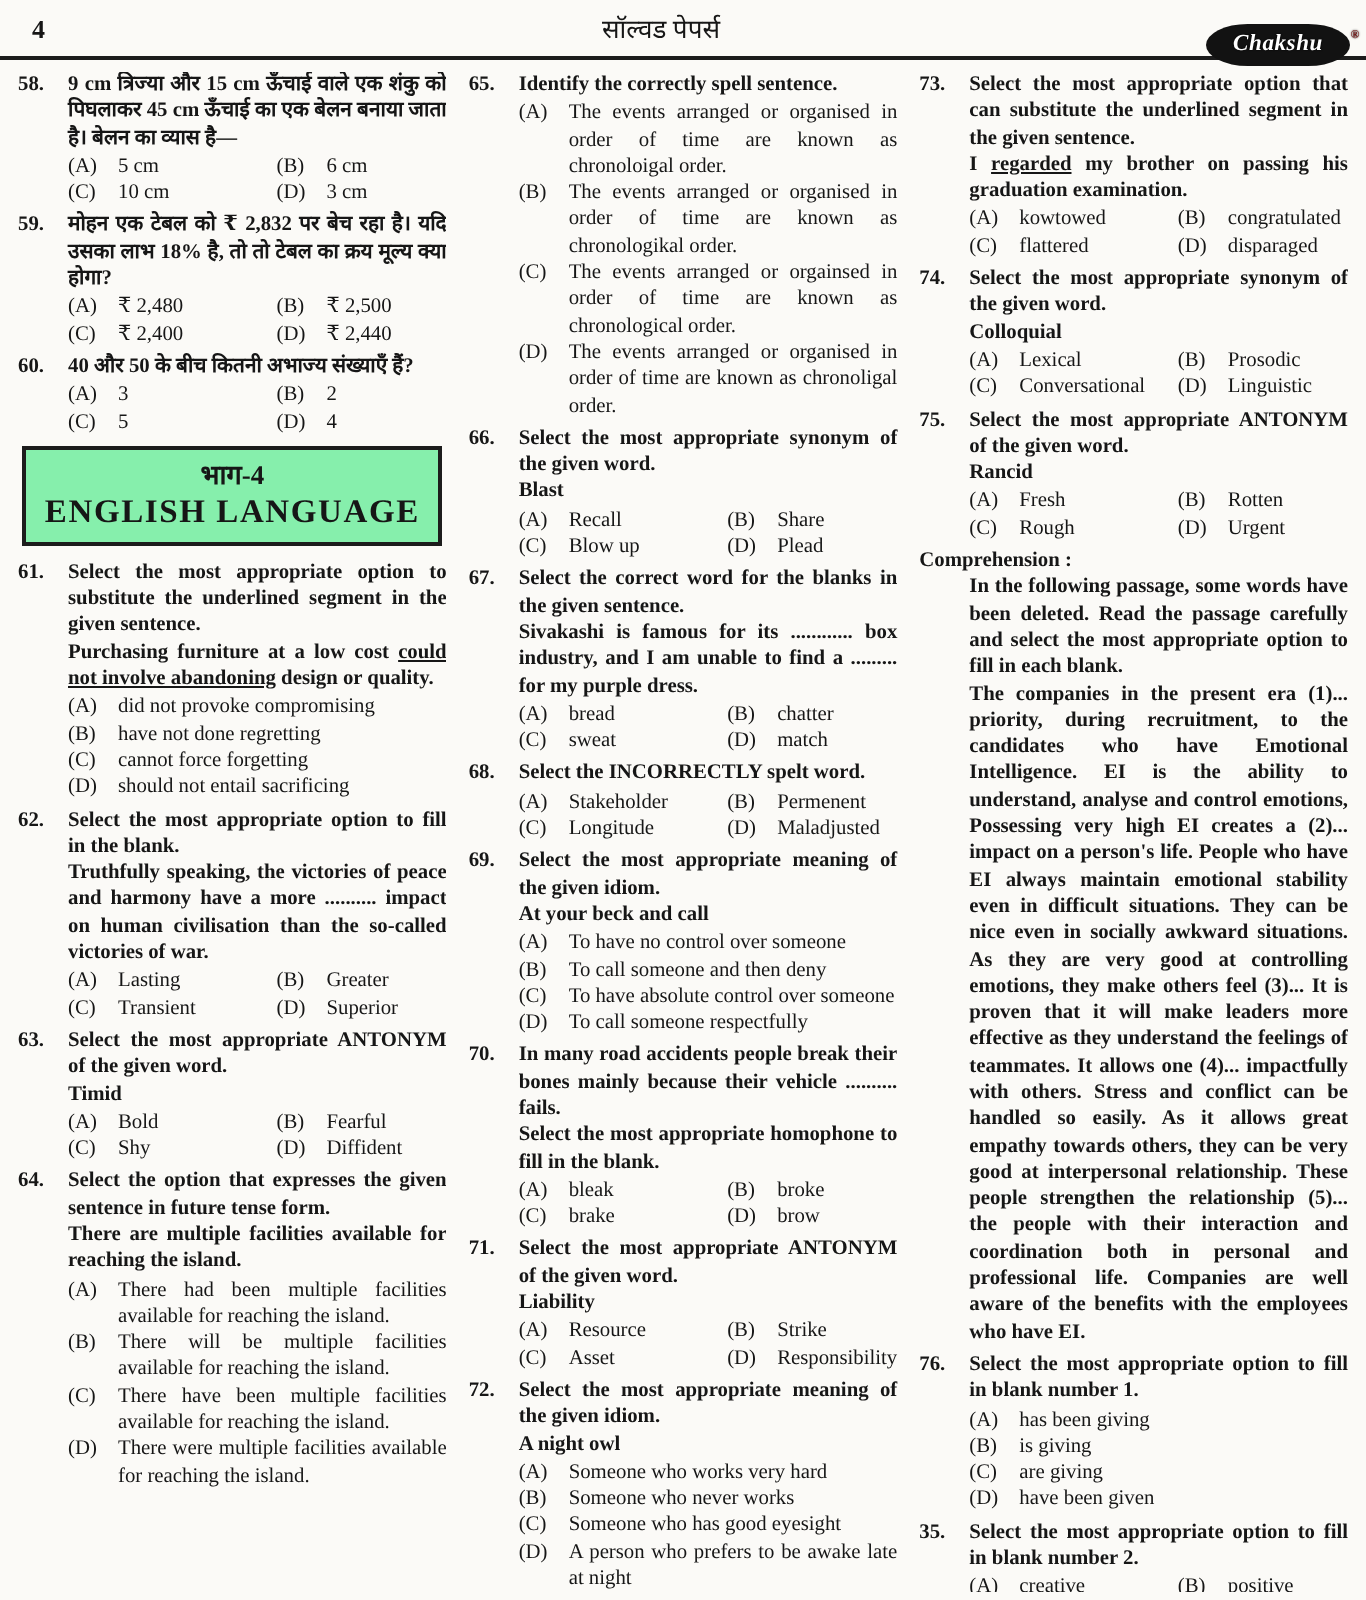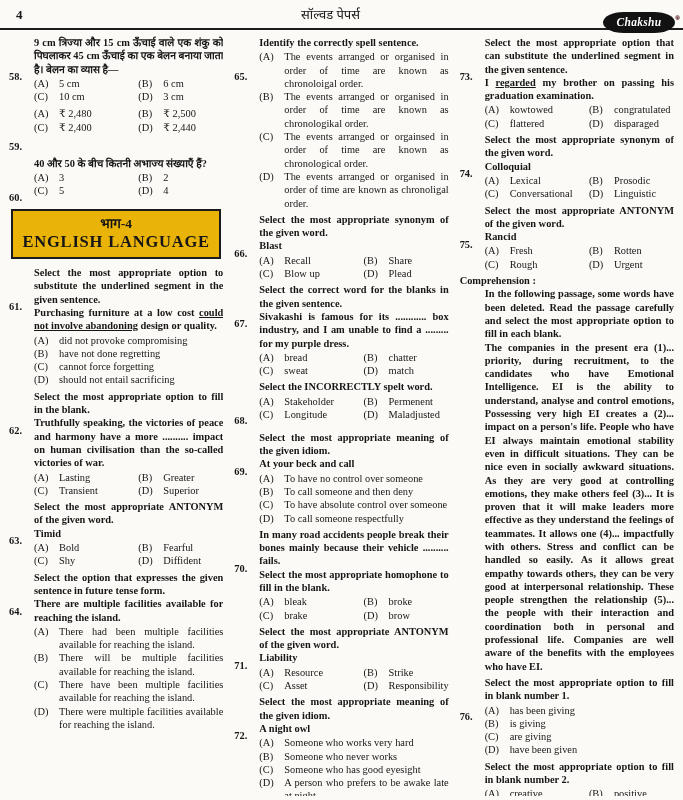--- a/index.html
+++ b/index.html
@@ -24,35 +24,35 @@
     font-size:11.5px;line-height:20px;width:72px;height:21px;text-align:center;
     border-radius:55% / 95%;letter-spacing:.3px;
     text-shadow:0 0 1px #000;position:relative;
   }
   .logo .reg{position:absolute;top:-4px;right:-5px;font-size:6px;color:#7a1010;font-style:normal;}
   
   .content{display:flex;gap:11px;padding:6px 9px 0 9px;box-sizing:border-box;}
   .col{flex:1;min-width:0;overflow:hidden;height:760px;}
   
   .q{display:flex;margin-bottom:3px;}
-  .qnum{flex:none;width:25px;font-weight:bold;margin-top:34px;}
+  .qnum{flex:none;width:25px;font-weight:bold;}
   .qbody{flex:1;min-width:0;}
   .stem{text-align:justify;}
   .b{font-weight:bold;}
   .u{text-decoration:underline;}
   .opts{margin-top:1px;}
   .opts.two{display:grid;grid-template-columns:54% 46%;column-gap:2px;}
   .opt{display:flex;}
   .olab{flex:none;width:25px;}
   .otxt{flex:1;min-width:0;}
   .opts.one .otxt{text-align:justify;}
   
   .secbox{
     border:2px solid #1c1c1c;text-align:center;margin:5px 2px 7px 2px;
-    padding:4px 2px 5px 2px;background:#eab308;
+    padding:4px 2px 5px 2px;background:#86efac;
   }
   .sec-hi{font-weight:bold;font-size:13.5px;line-height:17px;}
   .sec-en{font-weight:bold;font-size:16.5px;line-height:20px;letter-spacing:.8px;}
   
   .comp{margin-bottom:3px;}
   .clabel{font-weight:bold;}
   .cpara{margin-left:25px;text-align:justify;font-weight:bold;}
 </style>
 </head>
 <body>
@@ -87,20 +87,21 @@
               <div class="opt">
                 <span class="olab">(D)</span>
                 <span class="otxt">3 cm</span>
               </div>
             </div>
           </div>
         </div>
         <div class="q">
           <div class="qnum">59.</div>
           <div class="qbody">
+            <div class="stem b"><span>मोहन एक टेबल को ₹ 2,832 पर बेच रहा है। यदि उसका लाभ 18% है, तो तो टेबल का क्रय मूल्य क्या होगा?</span></div>
             <div class="opts two">
               <div class="opt">
                 <span class="olab">(A)</span>
                 <span class="otxt">₹ 2,480</span>
               </div>
               <div class="opt">
                 <span class="olab">(B)</span>
                 <span class="otxt">₹ 2,500</span>
               </div>
               <div class="opt">

